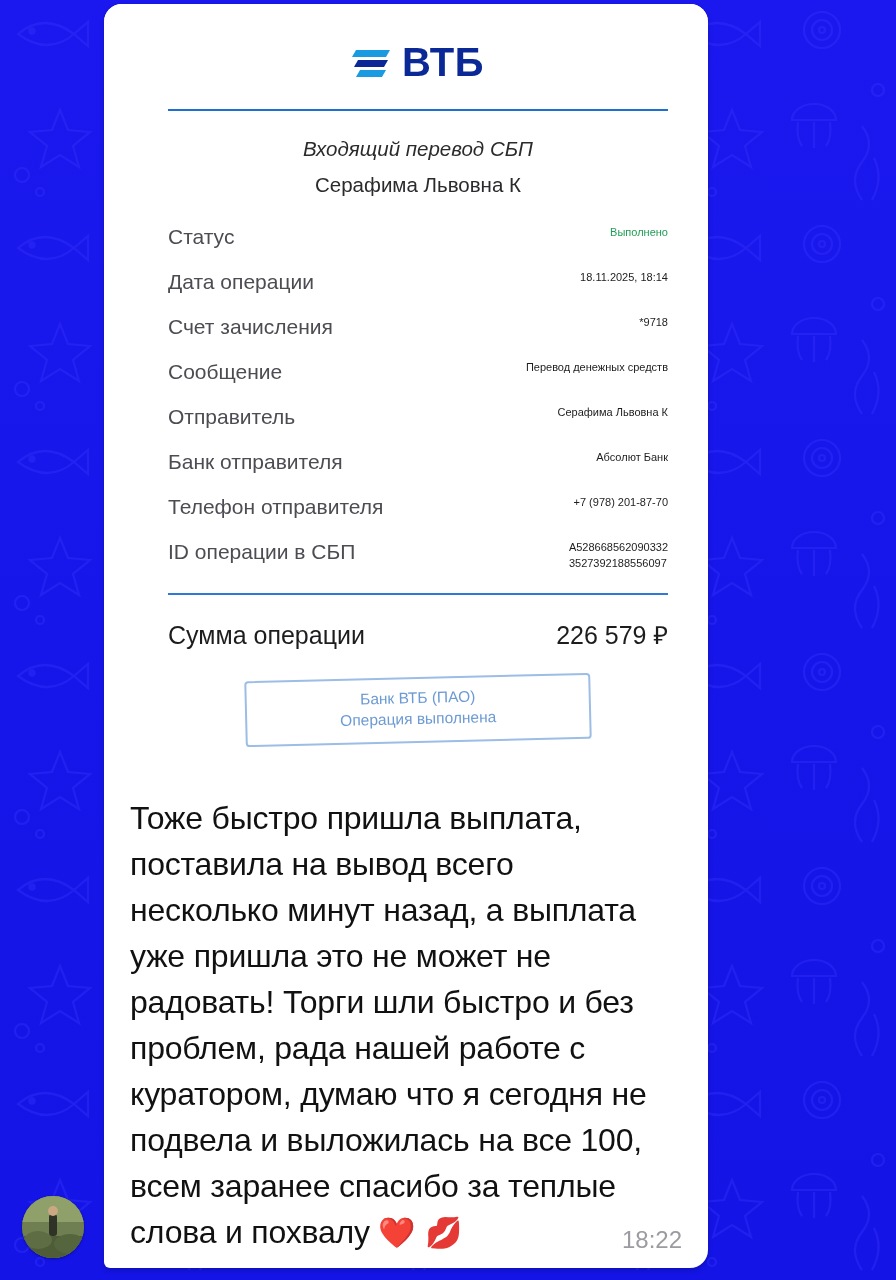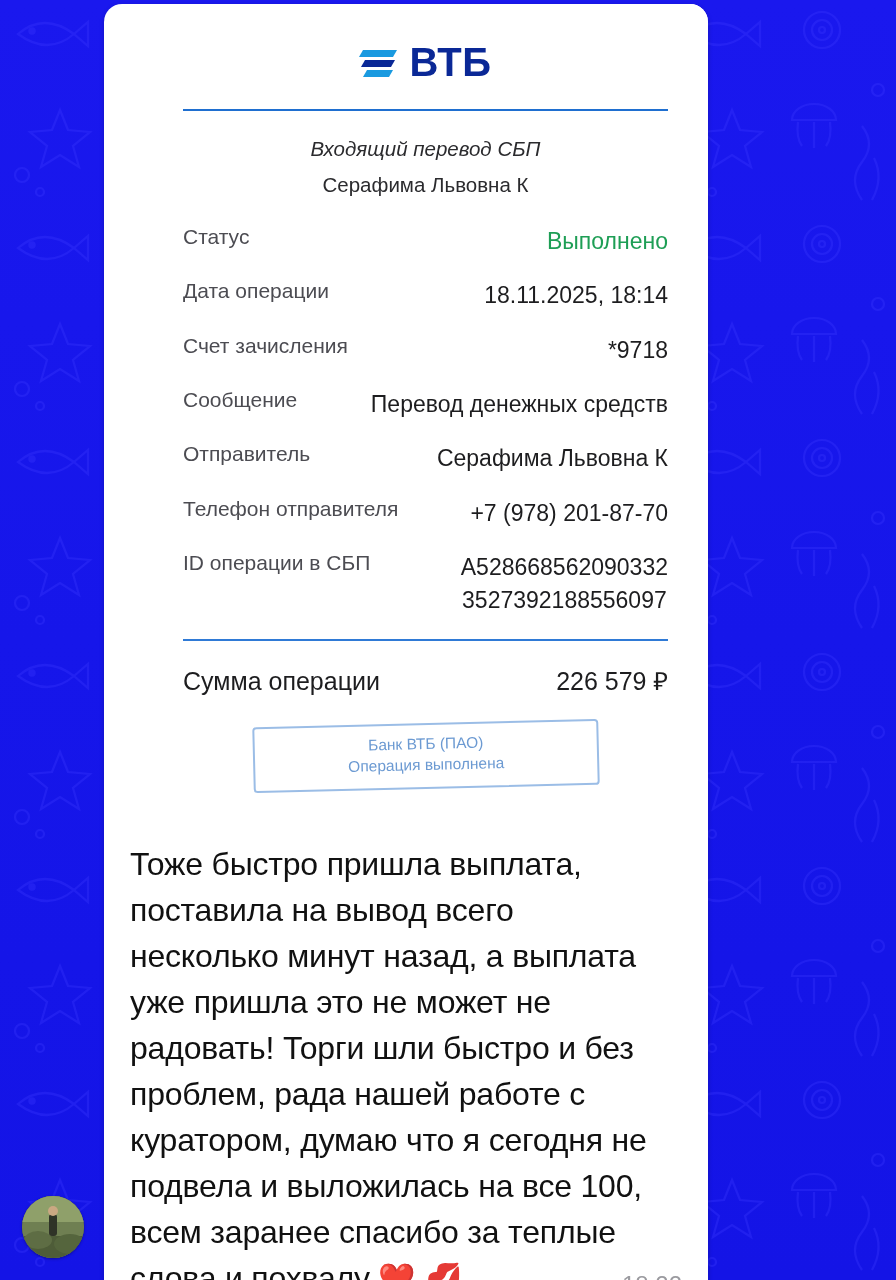--- a/index.html
+++ b/index.html
@@ -35,24 +35,23 @@
     top: 4px;
     width: 604px;
     background: #ffffff;
     border-radius: 18px 18px 18px 6px;
     box-shadow: 0 2px 5px rgba(0,0,0,.22);
     overflow: hidden;
   }
 
   
   .receipt {
-    padding: 30px 40px 16px 40px;
+    padding: 30px 40px 16px 64px;
     background: #fff;
     color: #1d1d1f;
-    margin-left: 39px;
   }
   .vtb-logo {
     display: flex;
     align-items: center;
     justify-content: center;
     gap: 10px;
     margin: 6px 0 24px 0;
   }
   .vtb-mark {
     display: block;
@@ -97,23 +96,23 @@
     justify-content: space-between;
     gap: 18px;
     margin-bottom: 21px;
   }
   .row .k {
     font-size: 21px;
     color: #4c4c52;
     white-space: nowrap;
   }
   .row .v {
-    font-size: 23px;
+    font-size: 11px;
     color: #1d1d1f;
-    text-align: center;
+    text-align: left;
     line-height: 1.45;
   }
   .row .v.ok {
     color: #1e9e55;
   }
   .row .v .v2 {
     display: block;
   }
   .amount-row {
     display: flex;
@@ -267,20 +266,24 @@
       <div class="row">
         <div class="k">Сообщение</div>
         <div class="v">Перевод денежных средств</div>
       </div>
 
       <div class="row">
         <div class="k">Отправитель</div>
         <div class="v">Серафима Львовна К</div>
       </div>
 
+      <div class="row">
+        <div class="k">Банк отправителя</div>
+        <div class="v">Абсолют Банк</div>
+      </div>
 
       <div class="row">
         <div class="k">Телефон отправителя</div>
         <div class="v">+7 (978) 201-87-70</div>
       </div>
 
       <div class="row">
         <div class="k">ID операции в СБП</div>
         <div class="v">
           <span>A528668562090332</span>

